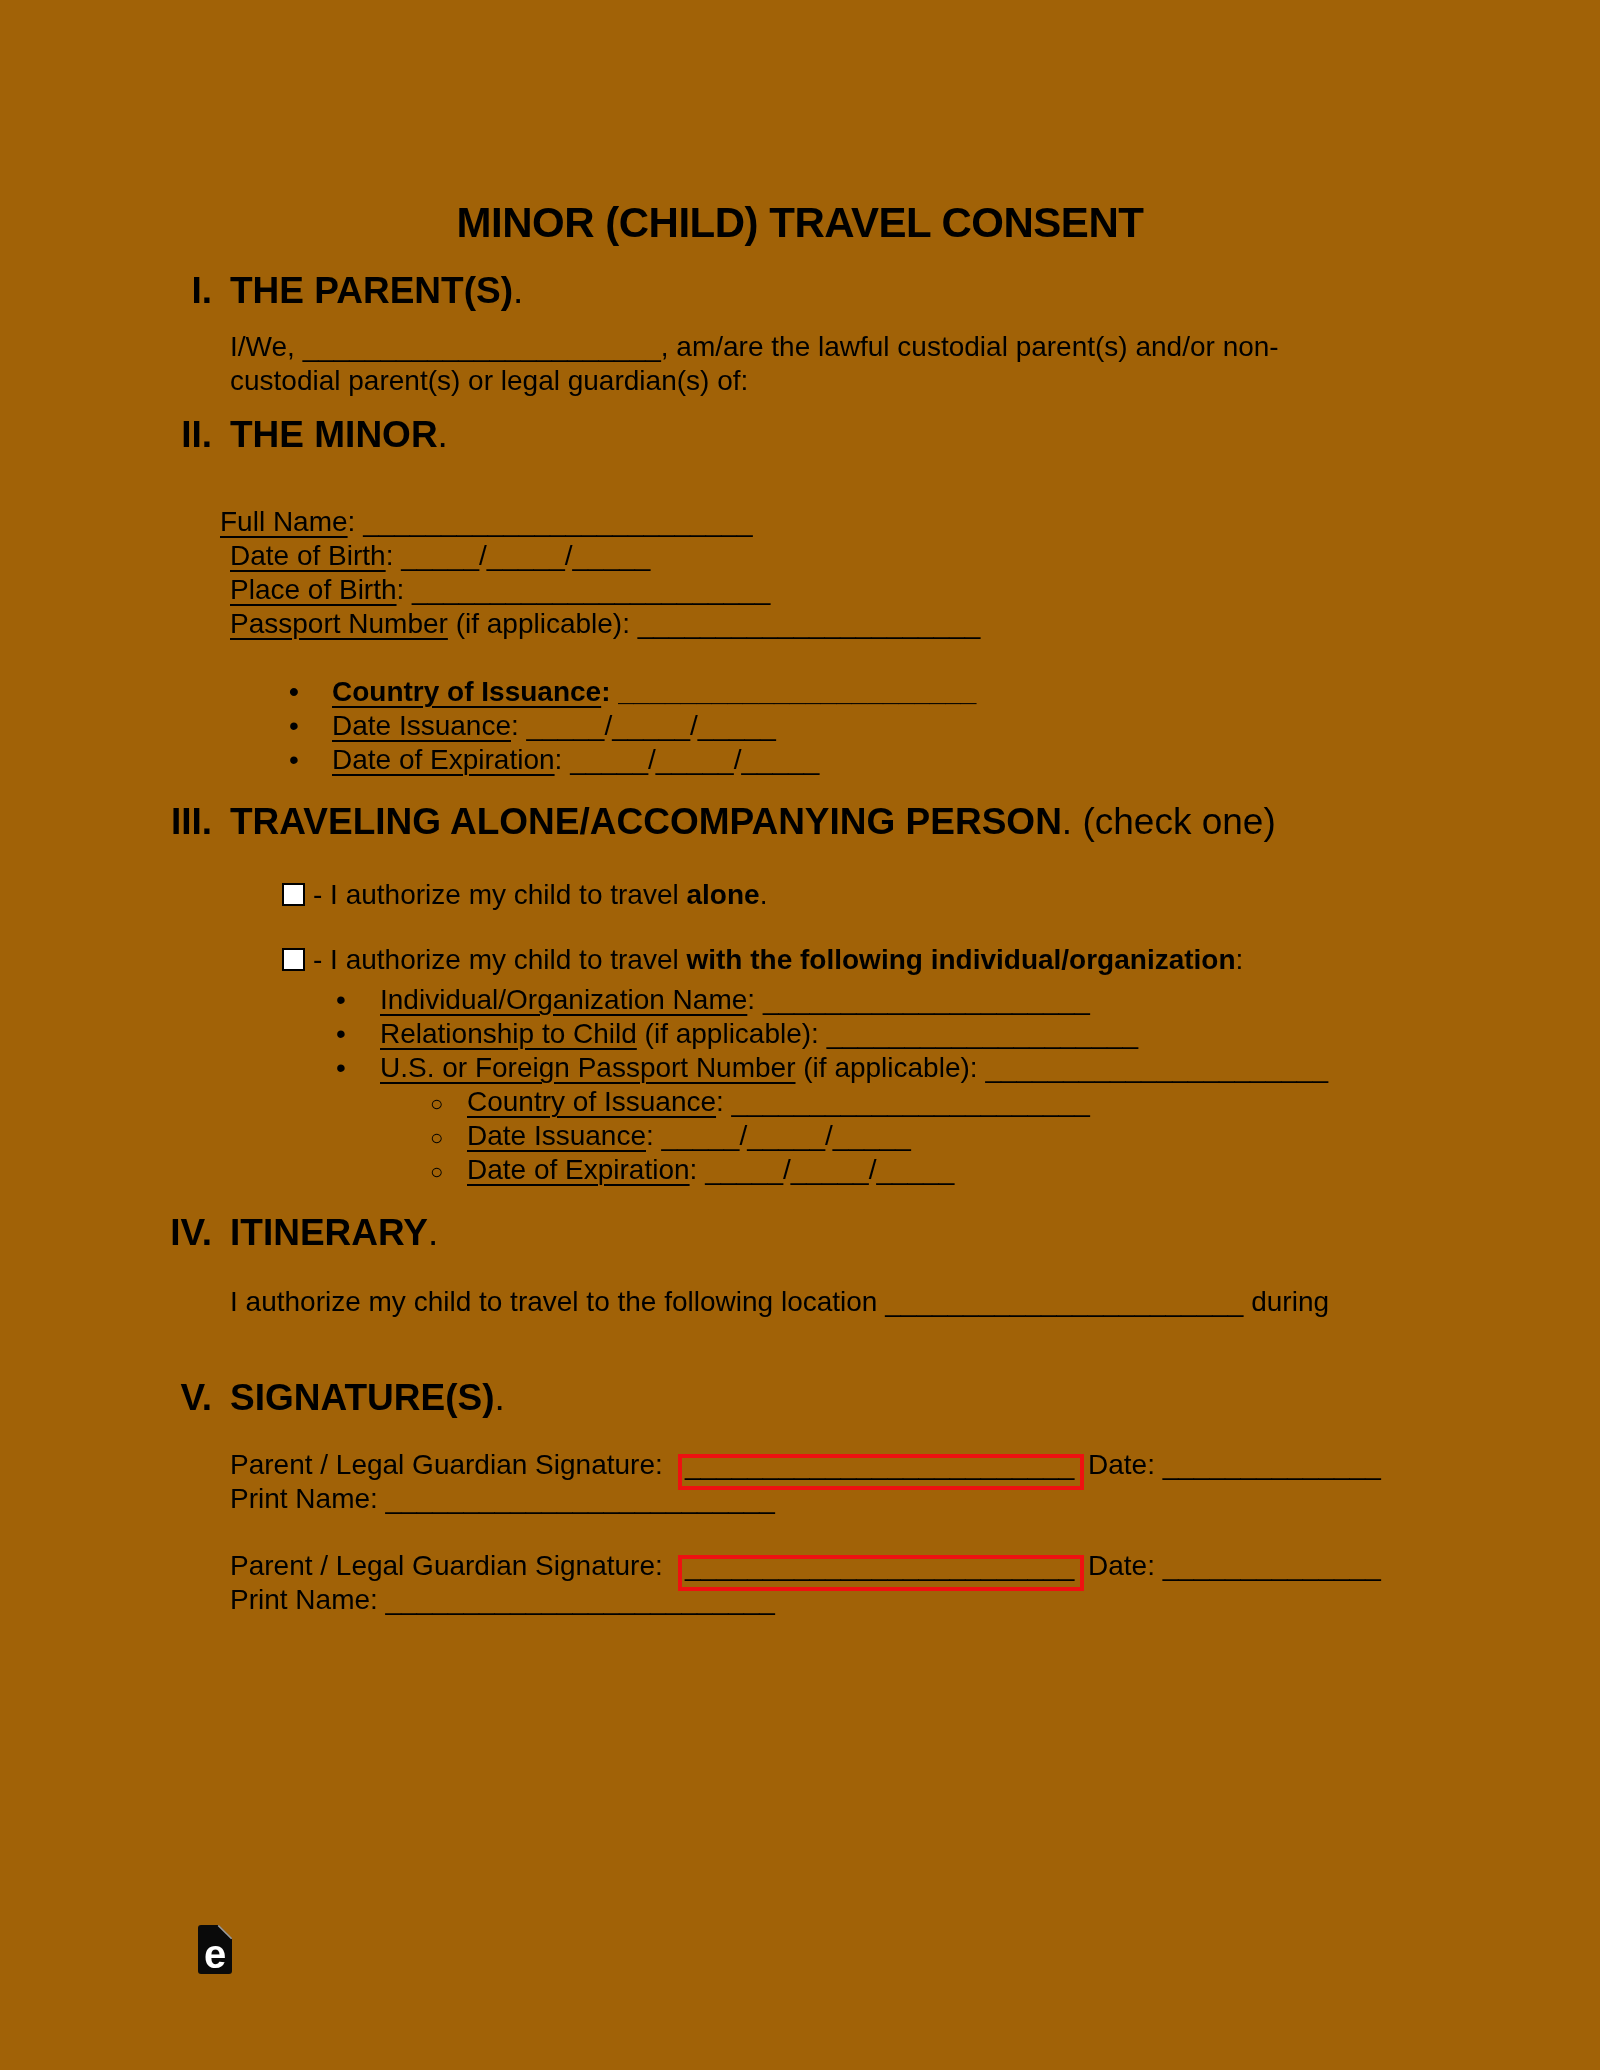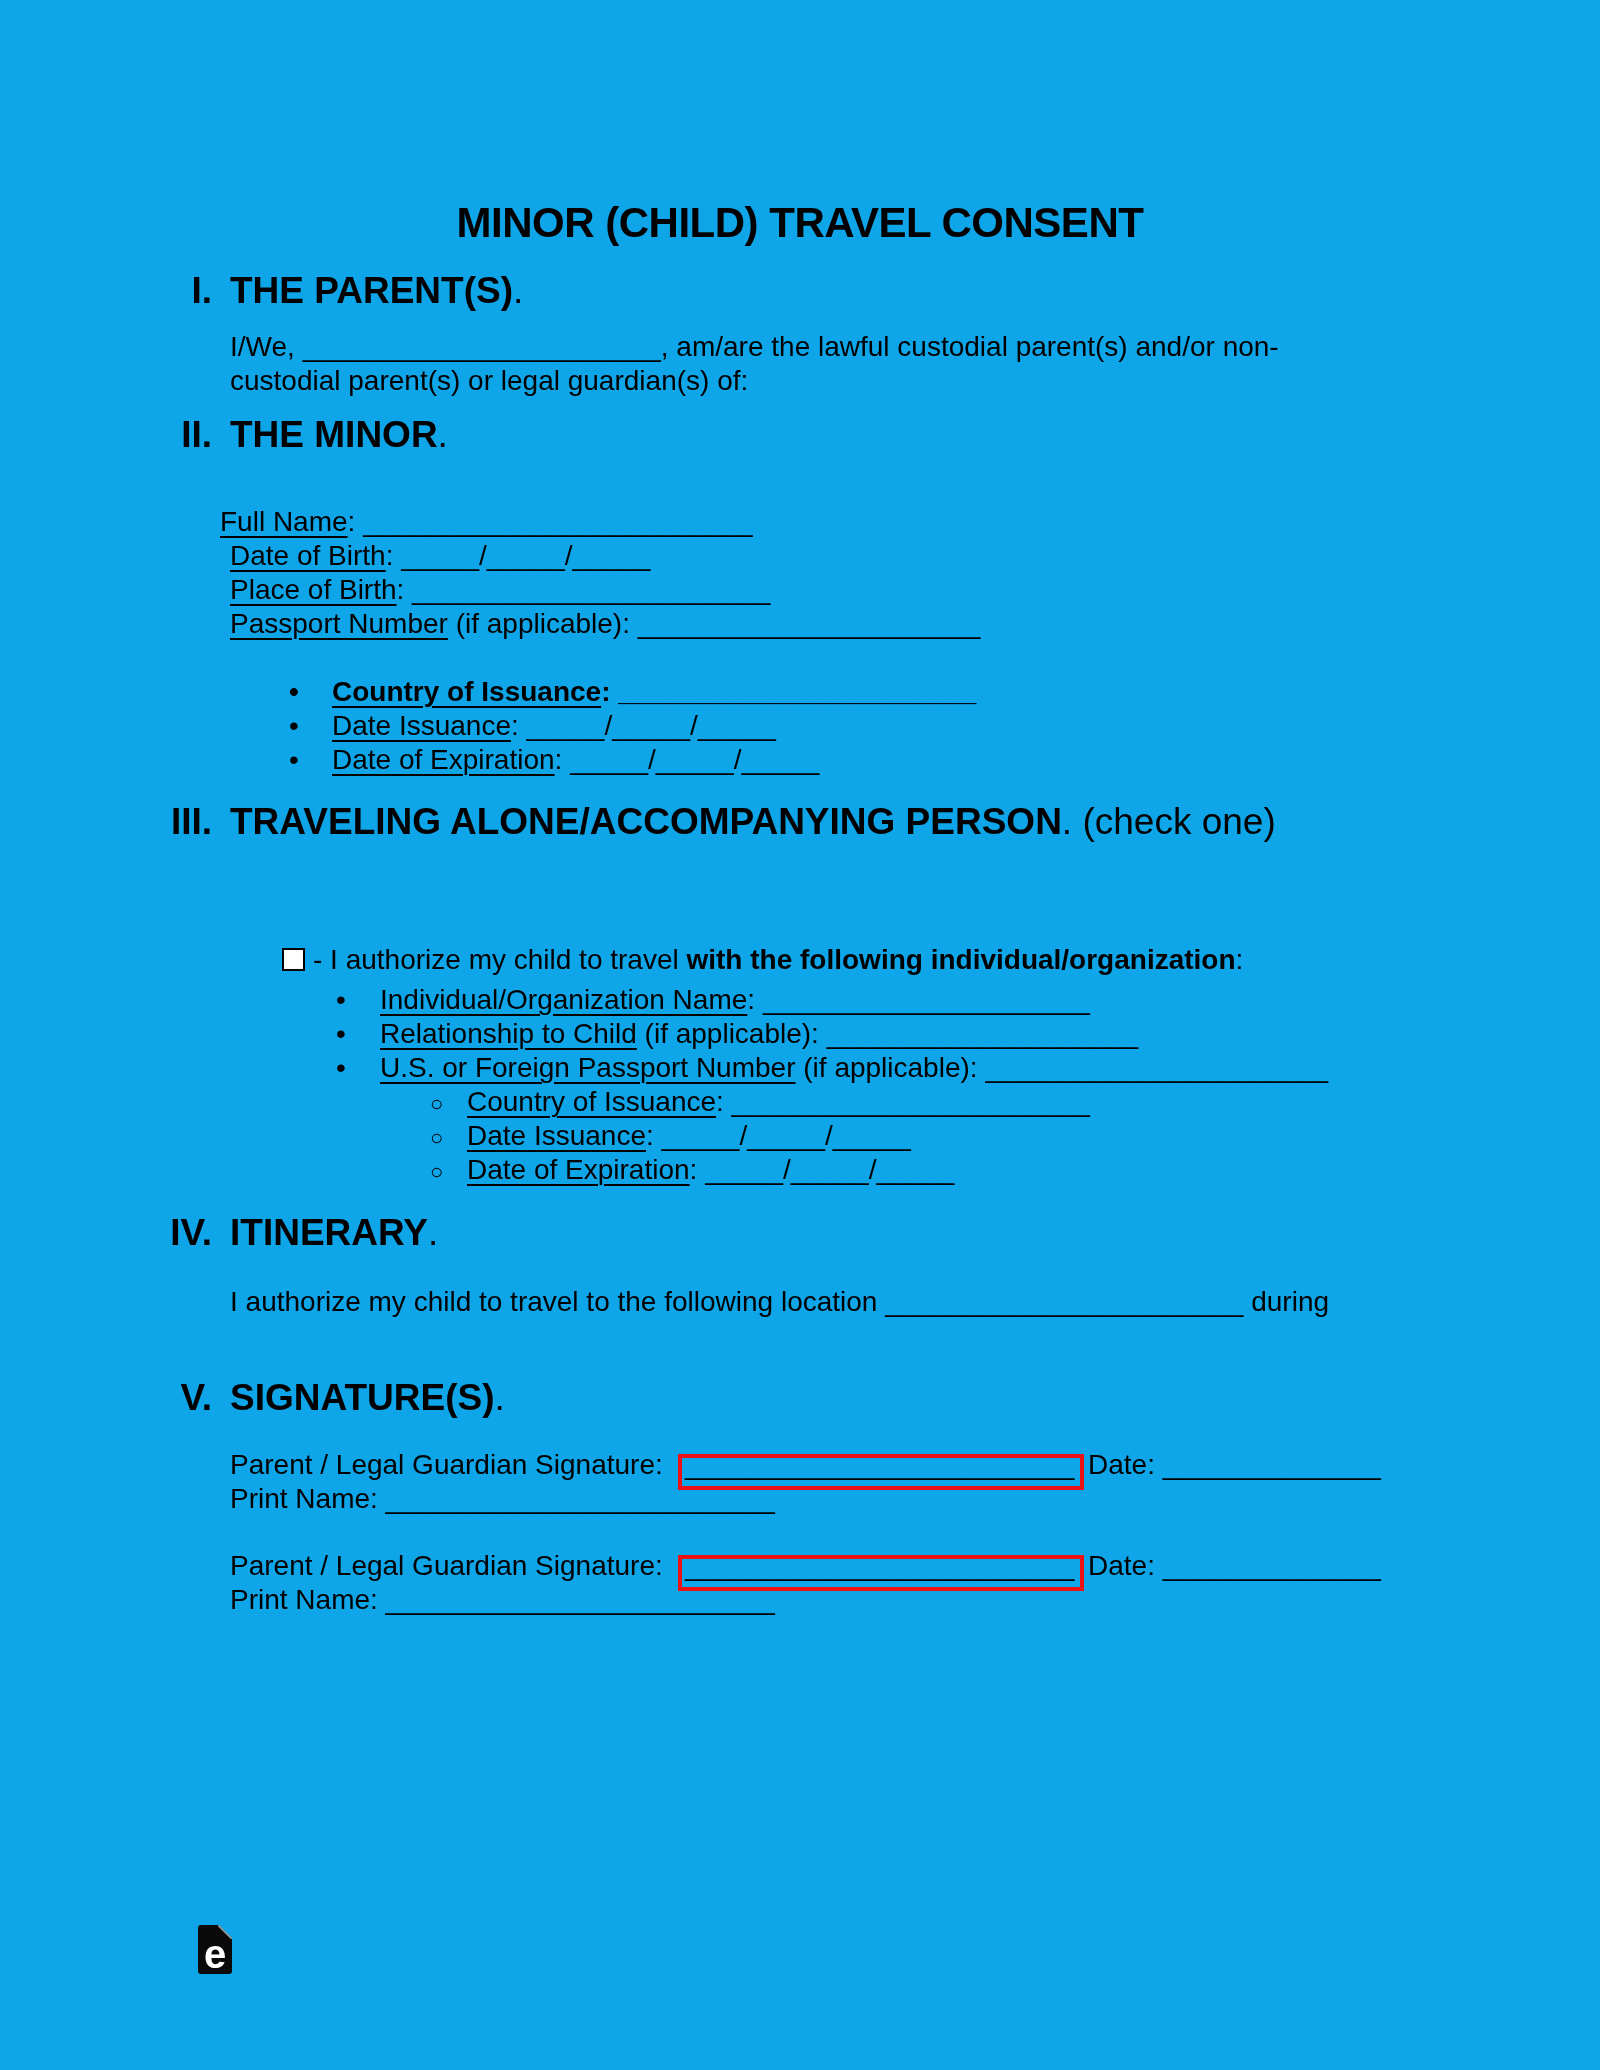--- a/index.html
+++ b/index.html
@@ -1,18 +1,18 @@
 <!DOCTYPE html>
 <html style="--red: #ee1111; --ink: #000000;"><head>
 <meta charset="utf-8">
 <style>
   :root{ --red:#ee1111; --ink:#000000; }
   html,body{margin:0;padding:0;background:#ffffff;}
   .page{
-    position:relative;width:1600px;height:2070px;background:#0ea5e9;
+    position:relative;width:1600px;height:2070px;background:#a16207;
     font-family:"Liberation Sans",sans-serif;color:var(--ink);overflow:hidden;
   }
   .title{
     position:absolute;top:199px;left:0;width:100%;margin:0;
     text-align:center;font-size:42px;font-weight:700;letter-spacing:-0.5px;
   }
   .line{
     position:absolute;font-size:28px;line-height:34px;white-space:nowrap;
   }
   .hdrow{font-size:37px;}
@@ -77,20 +77,23 @@
     <span class="marker">•</span><span class="ul">Date Issuance</span><span>: </span><span>_____/_____/_____</span>
   </div>
   <div class="line" style="left:289px;top:743px;">
     <span class="marker">•</span><span class="ul">Date of Expiration</span><span>: </span><span>_____/_____/_____</span>
   </div>
 
   <div class="line hdrow" style="left:158px;top:805px;">
     <span class="num">III.</span><span class="hd">TRAVELING ALONE/ACCOMPANYING PERSON</span><span>. </span><span>(check one)</span>
   </div>
 
+  <div class="line" style="left:282px;top:878px;">
+    <span class="checkbox"></span><span>- </span><span>I authorize my child to travel </span><b>alone</b><span>.</span>
+  </div>
 
   <div class="line" style="left:282px;top:943px;">
     <span class="checkbox"></span><span>- </span><span>I authorize my child to travel </span><b>with the following individual/organization</b><span>:</span>
   </div>
 
   <div class="line" style="left:336px;top:983px;">
     <span class="marker3">•</span><span class="ul">Individual/Organization Name</span><span>: </span><span>_____________________</span>
   </div>
   <div class="line" style="left:336px;top:1017px;">
     <span class="marker3">•</span><span class="ul">Relationship to Child</span><span> (if applicable): </span><span>____________________</span>

